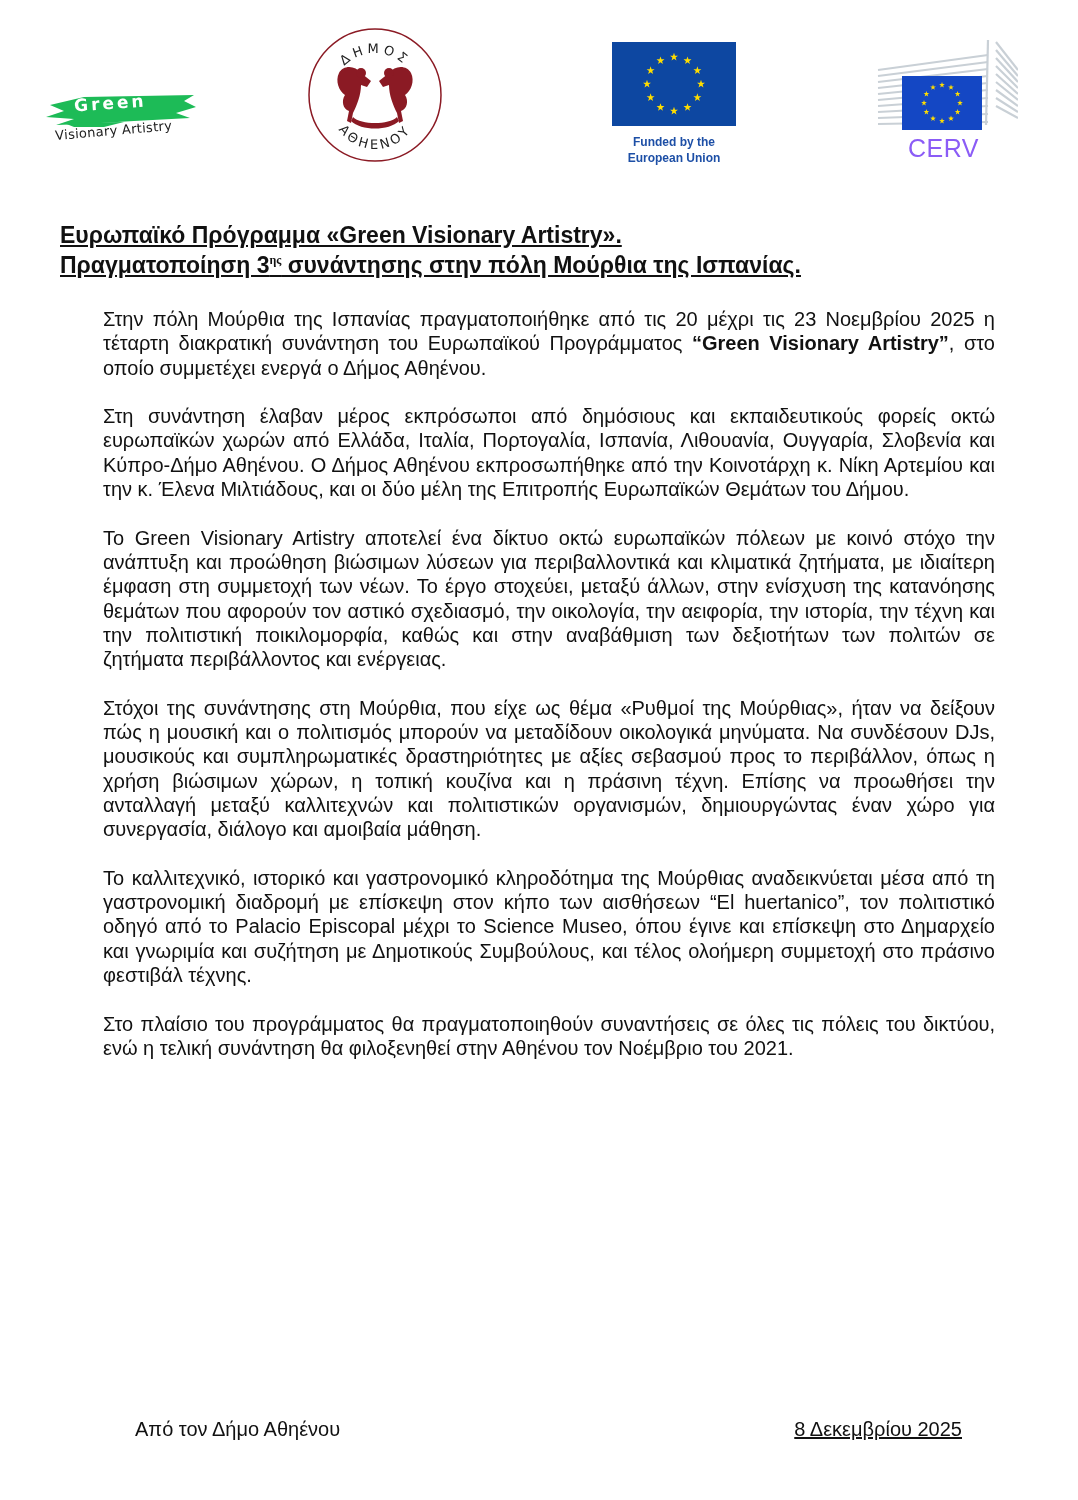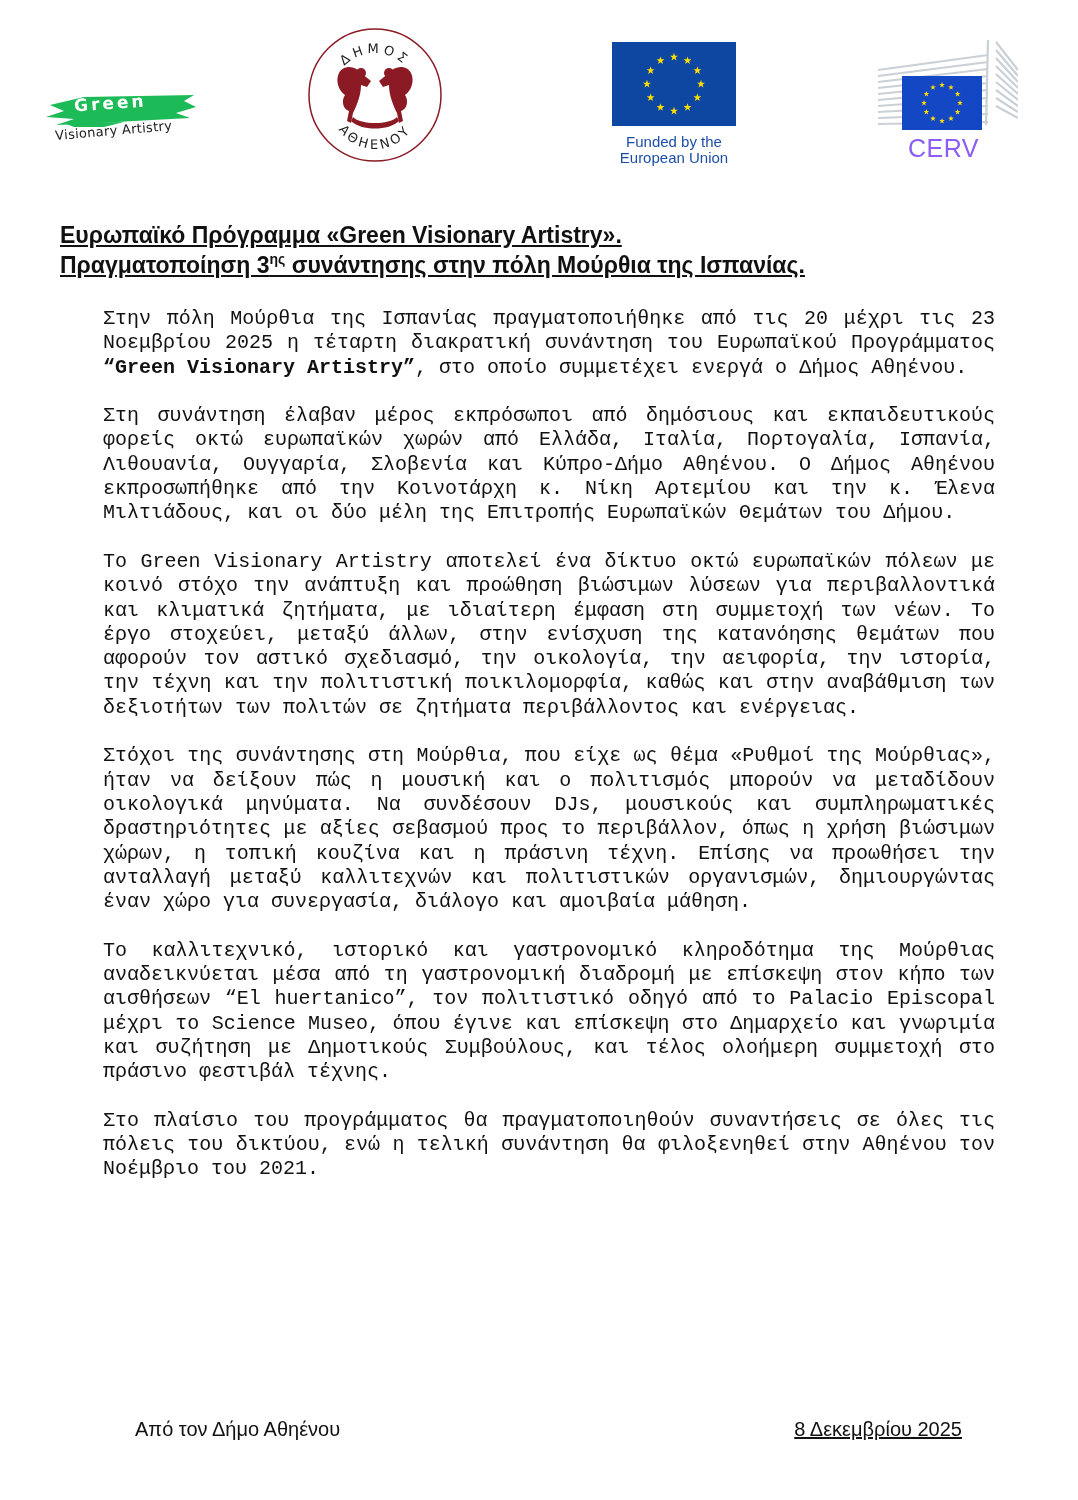--- a/index.html
+++ b/index.html
@@ -13,31 +13,31 @@
   .logo-green .brush { position: absolute; left: 4px; top: 6px; width: 152px; height: 36px; }
   .logo-green .gword { position: absolute; left: 34px; top: 8px; font-family: "DejaVu Sans", sans-serif; font-weight: bold; font-size: 17px; color: #fff; letter-spacing: 3px; transform: rotate(-4deg); }
   .logo-green .sub { position: absolute; left: 15px; top: 38px; font-family: "DejaVu Sans", sans-serif; font-size: 13px; color: #222; transform: rotate(-5deg); letter-spacing: 0.3px; white-space: nowrap; }
 
   
   .logo-crest { left: 305px; top: 25px; width: 140px; height: 140px; }
 
   
   .logo-eu { left: 612px; top: 42px; width: 128px; height: 130px; }
   .logo-eu svg { display: block; }
-  .logo-eu .caption { position: absolute; left: 0; top: 92px; width: 124px; text-align: center; color: #1d4fa6; font-weight: normal; font-size: 15px; line-height: 16px; }
+  .logo-eu .caption { position: absolute; left: 0; top: 92px; width: 124px; text-align: center; color: #1d4fa6; font-weight: bold; font-size: 12px; line-height: 16px; }
 
   
   .logo-cerv { left: 868px; top: 30px; width: 150px; height: 140px; }
   .logo-cerv .cerv-text { position: absolute; left: 40px; top: 104px; font-size: 25px; color: #8b5cf6; letter-spacing: 0.5px; }
 
   .title { position: absolute; top: 220px; left: 60px; width: 958px; font-weight: bold; font-size: 23px; line-height: 30px; }
   .title span { text-decoration: underline; }
-  .title sup { font-size: 14px; vertical-align: 9px; line-height: 0; }
+  .title sup { font-size: 12px; vertical-align: 9px; line-height: 0; font-family: Liberation Serif, serif; }
 
-  .body { position: absolute; top: 307px; left: 103px; width: 892px; font-size: 20px; line-height: 24.3px; text-align: justify; font-family: Liberation Mono, monospace; }
+  .body { position: absolute; top: 307px; left: 103px; width: 892px; font-size: 20px; line-height: 24.3px; text-align: justify; }
   .body p { margin: 0 0 24.3px 0; }
   .body b { font-weight: bold; }
 
   .footer { position: absolute; top: 1418px; left: 135px; width: 827px; font-size: 20px; }
   .footer .from { position: absolute; left: 0; top: 0; }
   .footer .date { position: absolute; right: 0; top: 0; text-decoration: underline; }
 </style>
 </head>
 <body>
 

